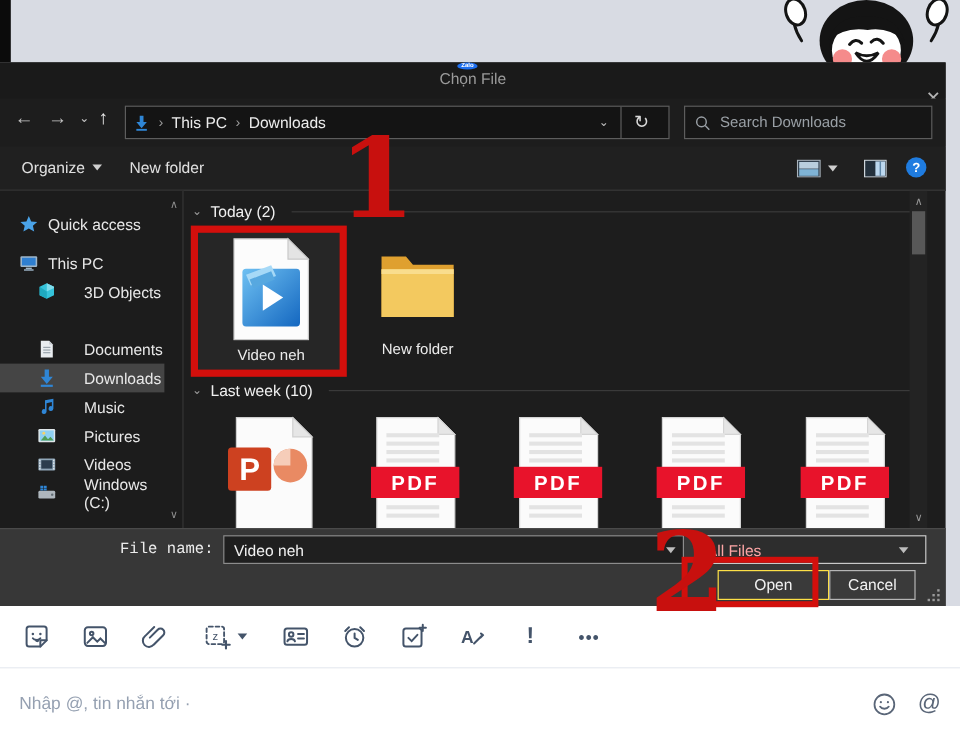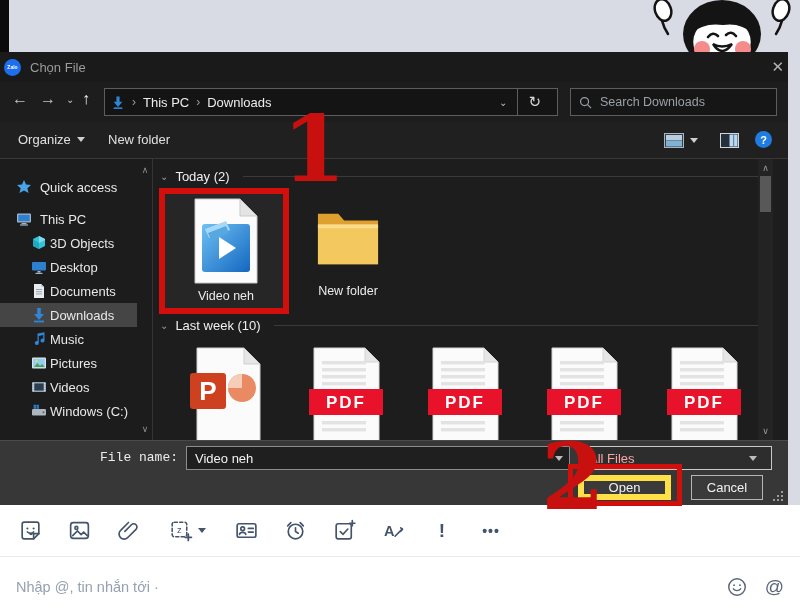--- a/index.html
+++ b/index.html
@@ -7,21 +7,21 @@
   .screen { position:relative; width:800px; height:610px; background:#d8dbe3; overflow:hidden; }
 
   
   .top-strip { position:absolute; left:0; top:0; width:800px; height:52px; background:#d8dbe3; overflow:hidden; }
   .edge-black { position:absolute; left:0; top:0; width:9px; height:52px; background:#0b0b0b; }
   .sticker { position:absolute; left:652px; top:0; }
 
   
   .dialog { position:absolute; left:0; top:52px; width:788px; height:453px; background:#1d1d1d; color:#e6e6e6; font-size:13px; }
 
-  .titlebar { position:absolute; left:0; top:0; width:100%; height:30px; background:#1a1a1a; display:flex; align-items:center; padding:0 4px; }
+  .titlebar { position:absolute; left:0; top:0; width:100%; height:30px; background:#1a1a1a; display:flex; align-items:center; padding:0 4px;flex-direction:column; }
   .zalo-badge { width:17px; height:17px; border-radius:50%; background:#1e6ff0; color:#fff; font-size:5px; font-weight:bold; display:flex; align-items:center; justify-content:center; margin-right:9px; }
   .win-title { color:#9b9b9b; }
   .win-close { margin-left:auto; color:#b4b4b4; font-size:15px; cursor:default; }
 
   .navbar { position:absolute; left:0; top:30px; width:100%; height:40px; background:#1d1d1d; }
   .nav-glyph { position:absolute; top:8px; font-size:16px; color:#c3c3c3; }
   .addressbar { position:absolute; left:104px; top:6px; width:454px; height:28px; border:1px solid #5d5d5d; background:#141414; display:flex; align-items:center; padding:0 6px; }
   .crumb-sep { color:#9a9a9a; margin:0 7px; font-size:12px; }
   .crumb { color:#ececec; }
   .addr-right { margin-left:auto; display:flex; align-items:center; height:100%; }
@@ -35,42 +35,42 @@
   .tb-item { position:absolute; top:10px; color:#e0e0e0; display:flex; align-items:center; gap:6px;justify-content:center; }
   .caret { width:0; height:0; border-left:4px solid transparent; border-right:4px solid transparent; border-top:5px solid #cfcfcf; display:inline-block; }
   .help-circle { position:absolute; left:755px; top:9px; width:17px; height:17px; border-radius:50%; background:#1f7ce0; color:#fff; font-size:11px; font-weight:bold; display:flex; align-items:center; justify-content:center; }
 
   .fd-body { position:absolute; left:0; top:107px; width:100%; height:281px; }
   .sidebar { position:absolute; left:0; top:0; width:153px; height:100%; background:#1c1c1c; border-right:1px solid #353535; overflow:hidden; }
   .side-item { position:absolute; left:0; width:137px; height:24px; display:flex; align-items:center; color:#e8e8e8; }
   .side-item.sel { background:#454545; }
   .side-item .ic { position:absolute; width:16px; height:16px; }
   .side-item.lvl0 .ic { left:16px; } .side-item.lvl0 .lbl { margin-left:40px; }
-  .side-item.lvl1 .ic { left:31px; } .side-item.lvl1 .lbl { margin-left:50px; }
+  .side-item.lvl1 .ic { left:31px; } .side-item.lvl1 .lbl { margin-left:70px; }
   .side-scroll-up, .side-scroll-dn { position:absolute; left:138px; width:14px; height:14px; color:#8f8f8f; font-size:9px; text-align:center; line-height:14px; }
   .side-scroll-up { top:4px; } .side-scroll-dn { bottom:4px; }
 
   .filearea { position:absolute; left:154px; top:0; width:619px; height:100%; overflow:hidden; }
   .group-hdr { position:absolute; left:6px; right:6px; height:18px; display:flex; align-items:center; gap:7px; color:#f0f0f0; }
   .group-hdr .chev { color:#9a9a9a; font-size:10px; }
   .group-hdr .line { flex:1; height:1px; background:#3a3a3a; margin-left:6px; }
   .tile { position:absolute; display:flex; flex-direction:column; align-items:center; justify-content:flex-start; }
   .tile .tlabel { margin-top:5px; color:#ececec; font-size:12.5px; }
   .filescroll { position:absolute; right:0; top:0; width:15px; height:100%; background:#232323; }
   .fs-arrow { position:absolute; left:0; width:15px; text-align:center; color:#9a9a9a; font-size:9px; line-height:14px; }
   .fs-thumb { position:absolute; left:2px; top:17px; width:11px; height:36px; background:#585858; }
 
   .fd-footer { position:absolute; left:0; top:388px; width:100%; height:65px; background:#373737; border-top:1px solid #4a4a4a; }
   .fn-label { position:absolute; left:0; top:9px; width:178px; text-align:right; color:#ececec;font-family:Liberation Mono, monospace; }
   .fn-inputwrap { position:absolute; left:186px; top:5px; width:384px; height:24px; border:1px solid #8c8c8c; background:#1f1f1f; display:flex; align-items:center; }
   .fn-inputwrap input { flex:1; background:transparent; border:none; outline:none; color:#f2f2f2; font-size:13px; padding:0 8px; font-family:inherit; }
   .combo { position:absolute; left:580px; top:5px; width:192px; height:24px; border:1px solid #c9c9c9; background:#2d2d2d; display:flex; align-items:center; padding:0 8px; color:#fca5a5; }
   .combo .caret, .fn-inputwrap .caret { margin-left:auto; margin-right:6px; border-top-color:#bdbdbd; }
   .btn { position:absolute; top:34px; height:25px; background:#3a3a3a; color:#f2f2f2; display:flex; align-items:center; justify-content:center; font-size:13px; }
-  .btn-open { left:578px; width:93px; border:6px solid #fde047; }
+  .btn-open { left:598px; width:93px; border:1px solid #fde047; }
   .btn-cancel { left:691px; width:72px; border:1px solid #b5b5b5; }
   .grip { position:absolute; right:5px; bottom:4px; width:11px; height:11px; }
   .grip i { position:absolute; width:2px; height:2px; background:#9a9a9a; }
 
   
   .chat-toolbar { position:absolute; left:0; top:505px; width:800px; height:51px; background:#ffffff; display:flex; align-items:center; padding-left:12px; gap:13px; }
   .ct-btn { width:36px; height:36px; display:flex; align-items:center; justify-content:center; color:#44546a; }
   .ct-btn.wide { width:56px; gap:5px; }
   .ct-glyph { font-size:19px; font-weight:bold; color:#44546a; }
   .chat-inputrow { position:absolute; left:0; top:556px; width:800px; height:60px; background:#ffffff; border-top:1px solid #e8ecf1; display:flex; align-items:center; padding:0 16px; }
@@ -197,28 +197,20 @@
           <span class="lbl">This PC</span>
         </div>
         <div class="side-item lvl1" style="top:72px">
           <svg class="ic" viewBox="0 0 16 16">
               <path d="M8 1l6 3v7l-6 3-6-3V4z" fill="#35c3da"></path>
               <path d="M8 1v7l6-3V4z" fill="#7fdcec"></path>
               <path d="M8 8v6l-6-3V4z" fill="#1fa9c0"></path>
             </svg>
           <span class="lbl">3D Objects</span>
         </div>
-        <div class="side-item lvl1" style="top:96px">
-          <svg class="ic" viewBox="0 0 16 16">
-              <rect x="1" y="3" width="14" height="8.5" rx="1" fill="#2f7fd0"></rect>
-              <rect x="6.5" y="12" width="3" height="1.6" fill="#9fb6c9"></rect>
-              <rect x="4.5" y="13.8" width="7" height="1.2" fill="#9fb6c9"></rect>
-            </svg>
-          <span class="lbl">Desktop</span>
-        </div>
         <div class="side-item lvl1" style="top:120px">
           <svg class="ic" viewBox="0 0 16 16">
               <path d="M3 1h7l3 3v11H3z" fill="#e9edf0"></path>
               <path d="M10 1l3 3h-3z" fill="#c7ccd1"></path>
               <g fill="#9aa5ad">
                 <rect x="5" y="6" width="6" height="1"></rect>
                 <rect x="5" y="8.2" width="6" height="1"></rect>
                 <rect x="5" y="10.4" width="6" height="1"></rect>
               </g>
             </svg>

